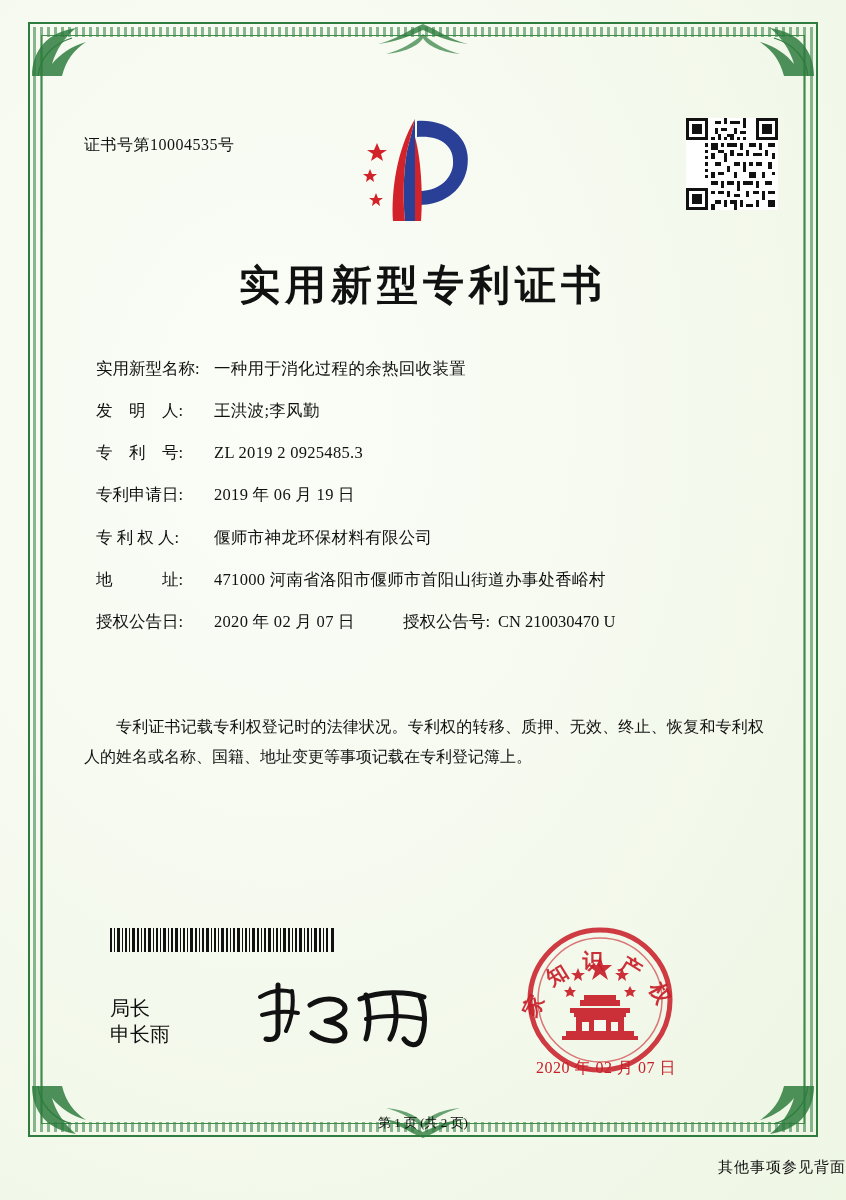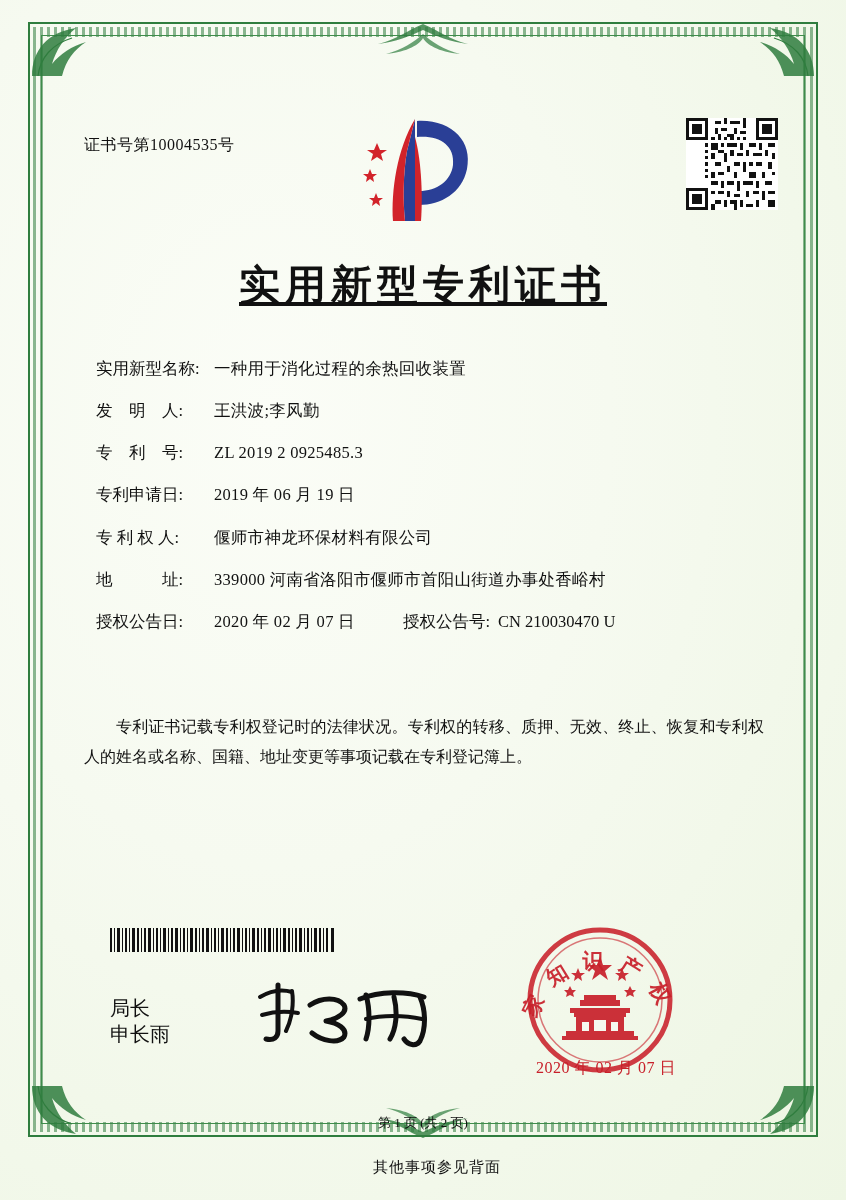--- a/index.html
+++ b/index.html
@@ -115,21 +115,20 @@
 
   .title {
     position: absolute;
     left: 0; right: 0;
     top: 258px;
     text-align: center;
     font-size: 41px;
     font-weight: bold;
     letter-spacing: 5px;
     color: #111;
-    text-decoration: underline;
   }
 
   
   .fields {
     position: absolute;
     left: 96px;
     top: 360px;
     width: 660px;
     font-size: 16.5px;
     line-height: 1.1;
@@ -223,21 +222,21 @@
     left: 0; right: 0;
     top: 1114px;
     text-align: center;
     font-size: 13px;
     color: #111;
   }
   .footnote {
     position: absolute;
     left: 0; right: 0;
     top: 1158px;
-    text-align: center;
+    text-align: right;
     font-size: 15px;
     color: #111;
     letter-spacing: 1px;
     padding-left: 28px;
   }
 </style>
 </head>
 <body>
 
 <div class="page">
@@ -407,21 +406,21 @@
     <div class="row">
       <span class="label">专利申请日:</span>
       <span class="value">2019 年 06 月 19 日</span>
     </div>
     <div class="row">
       <span class="label">专 利 权 人:</span>
       <span class="value">偃师市神龙环保材料有限公司</span>
     </div>
     <div class="row">
       <span class="label">地　　　址:</span>
-      <span class="value">339000 河南省洛阳市偃师市首阳山街道办事处香峪村</span>
+      <span class="value">471000 河南省洛阳市偃师市首阳山街道办事处香峪村</span>
     </div>
     <div class="row">
       <span class="label">授权公告日:</span>
       <span class="value">2020 年 02 月 07 日</span>
       <span class="label2">授权公告号:</span>
       <span class="value2">CN 210030470 U</span>
     </div>
   </div>
 
   <div class="paras">

